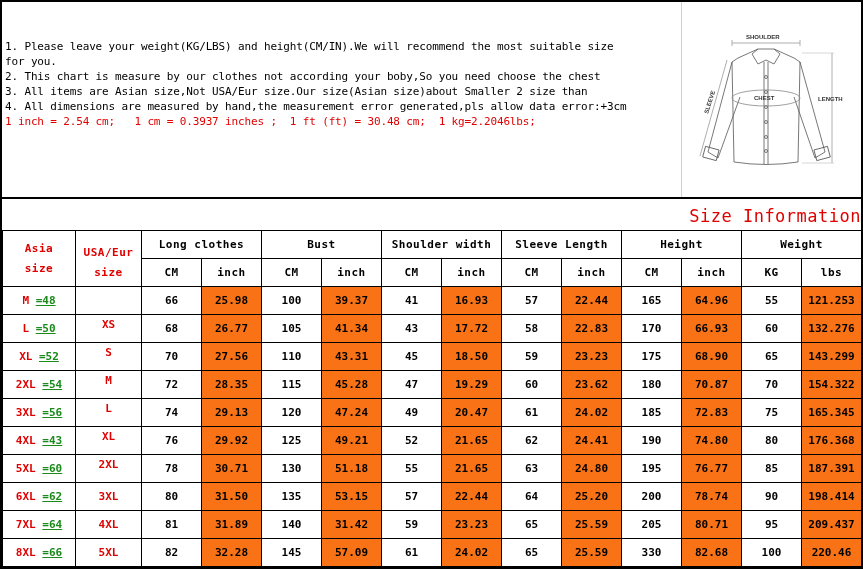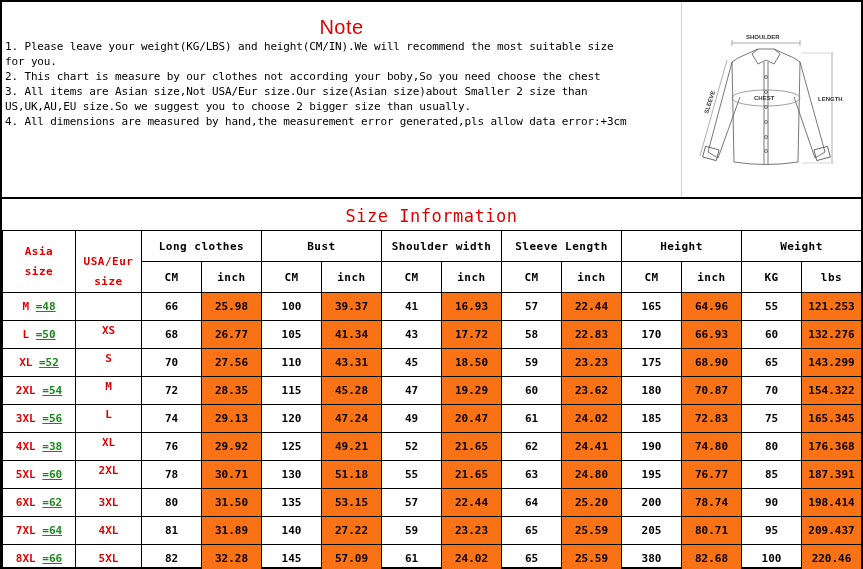--- a/index.html
+++ b/index.html
@@ -15,49 +15,48 @@
   .note-lines { position: absolute; left: 3px; top: 37px; width: 674px; }
   .note-line { font-size: 11px; font-weight: normal; line-height: 15px; height: 15px; white-space: pre; letter-spacing: -0.15px; }
   .note-line.red { color: #e00000; }
 
   
   .shirt-panel { position: absolute; left: 681px; top: 2px; width: 180px; height: 195px; border-left: 1px solid #d0d0d8; background: #fff; }
   .shirt-panel svg { position: absolute; left: 0; top: 0; }
 
   .hr-top { position: absolute; left: 0; top: 197px; width: 863px; height: 2px; background: #000; }
 
-  .size-title { position: absolute; left: 2px; top: 199px; width: 859px; height: 32px; text-align: center;
+  .size-title { position: absolute; left: 2px; top: 199px; width: 859px; height: 32px; text-align: right;
     font-size: 17px; color: #e00000; line-height: 34px; letter-spacing: 0.5px; }
 
   
   table.size-table { position: absolute; left: 2px; top: 230px; border-collapse: collapse; table-layout: fixed; }
   table.size-table td, table.size-table th { border: 1.5px solid #000; text-align: center; vertical-align: middle;
     font-size: 11px; font-weight: bold; padding: 0; height: 28px; white-space: nowrap; }
   table.size-table th { font-weight: bold; letter-spacing: 0.5px; margin-top: 16px; }
   .hdr-red { color: #e00000; line-height: 20px; }
   .shade { background: #f97316; }
   .asia-cell { color: #e00000; }
   .asia-cell .eq { color: #1a8a1a; text-decoration: underline; }
   .usa-cell { color: #e00000; vertical-align: top !important; padding-top: 3px !important; }
   .usa-cell.mid { vertical-align: middle !important; padding-top: 0 !important; }
 </style>
 </head>
 <body>
 
 <div class="frame"></div>
 
 <div class="notes">
-  <div class="note-title">Note</div>
   <div class="note-lines">
     <div class="note-line">1. Please leave your weight(KG/LBS) and height(CM/IN).We will recommend the most suitable size</div>
     <div class="note-line">for you.</div>
     <div class="note-line">2. This chart is measure by our clothes not according your boby,So you need choose the chest</div>
     <div class="note-line">3. All items are Asian size,Not USA/Eur size.Our size(Asian size)about Smaller 2 size than</div>
-    <div class="note-line">US,UK,AU,EU size.So we suggest you to choose 2 bigger size than usually.</div>
     <div class="note-line">4. All dimensions are measured by hand,the measurement error generated,pls allow data error:+3cm</div>
+    <div class="note-line red">1 inch = 2.54 cm;   1 cm = 0.3937 inches ;  1 ft (ft) = 30.48 cm;  1 kg=2.2046lbs;</div>
   </div>
 </div>
 
 <div class="shirt-panel">
   <svg width="180" height="195" viewBox="0 0 180 195">
     <g fill="none" stroke="#555" stroke-width="0.8">
 
       <line x1="50" y1="41" x2="118" y2="41" stroke="#999"></line>
       <line x1="50" y1="38" x2="50" y2="44" stroke="#999"></line>
       <line x1="118" y1="38" x2="118" y2="44" stroke="#999"></line>
@@ -118,21 +117,21 @@
       <col style="width:60px">
     <col style="width:60px">
       <col style="width:60px">
   </colgroup>
   <thead>
     <tr>
       <th rowspan="2" class="hdr-red">
         <div>Asia</div>
         <div>size</div>
       </th>
-      <th rowspan="2" class="hdr-red" style="vertical-align:top;padding-top:21px">
+      <th rowspan="2" class="hdr-red" style="vertical-align:top;padding-top:12px">
         <div>USA/Eur</div>
         <div>size</div>
       </th>
       <th colspan="2">Long clothes</th>
       <th colspan="2">Bust</th>
       <th colspan="2">Shoulder width</th>
       <th colspan="2">Sleeve Length</th>
       <th colspan="2">Height</th>
       <th colspan="2">Weight</th>
     </tr>
@@ -226,21 +225,21 @@
         <td>49</td>
         <td class="shade">20.47</td>
         <td>61</td>
         <td class="shade">24.02</td>
         <td>185</td>
         <td class="shade">72.83</td>
         <td>75</td>
         <td class="shade">165.345</td>
       </tr>
       <tr>
-        <td class="asia-cell"><span>4XL</span> <span class="eq">=38</span></td>
+        <td class="asia-cell"><span>4XL</span> <span class="eq">=43</span></td>
         <td class="usa-cell">XL</td>
         <td>76</td>
         <td class="shade">29.92</td>
         <td>125</td>
         <td class="shade">49.21</td>
         <td>52</td>
         <td class="shade">21.65</td>
         <td>62</td>
         <td class="shade">24.41</td>
         <td>190</td>
@@ -279,40 +278,40 @@
         <td class="shade">78.74</td>
         <td>90</td>
         <td class="shade">198.414</td>
       </tr>
       <tr>
         <td class="asia-cell"><span>7XL</span> <span class="eq">=64</span></td>
         <td class="usa-cell mid">4XL</td>
         <td>81</td>
         <td class="shade">31.89</td>
         <td>140</td>
-        <td class="shade">27.22</td>
+        <td class="shade">31.42</td>
         <td>59</td>
         <td class="shade">23.23</td>
         <td>65</td>
         <td class="shade">25.59</td>
         <td>205</td>
         <td class="shade">80.71</td>
         <td>95</td>
         <td class="shade">209.437</td>
       </tr>
       <tr>
         <td class="asia-cell"><span>8XL</span> <span class="eq">=66</span></td>
         <td class="usa-cell mid">5XL</td>
         <td>82</td>
         <td class="shade">32.28</td>
         <td>145</td>
         <td class="shade">57.09</td>
         <td>61</td>
         <td class="shade">24.02</td>
         <td>65</td>
         <td class="shade">25.59</td>
-        <td>380</td>
+        <td>330</td>
         <td class="shade">82.68</td>
         <td>100</td>
         <td class="shade">220.46</td>
       </tr>
     </tbody>
 </table>
 
 </body></html>

